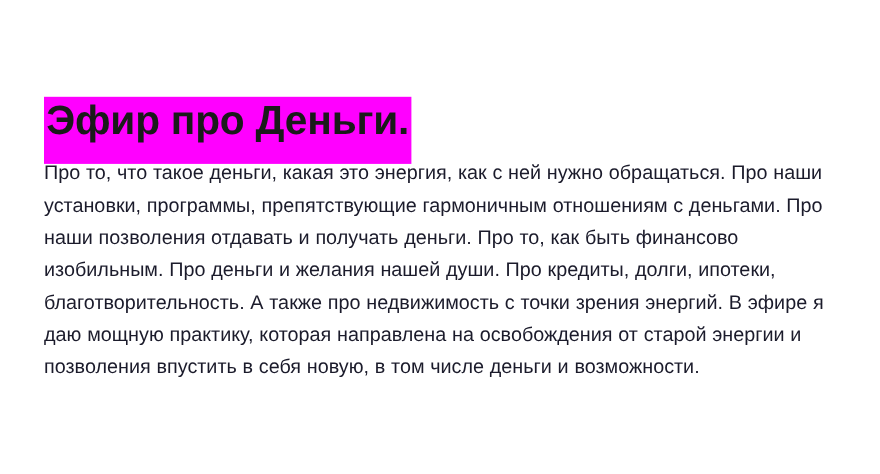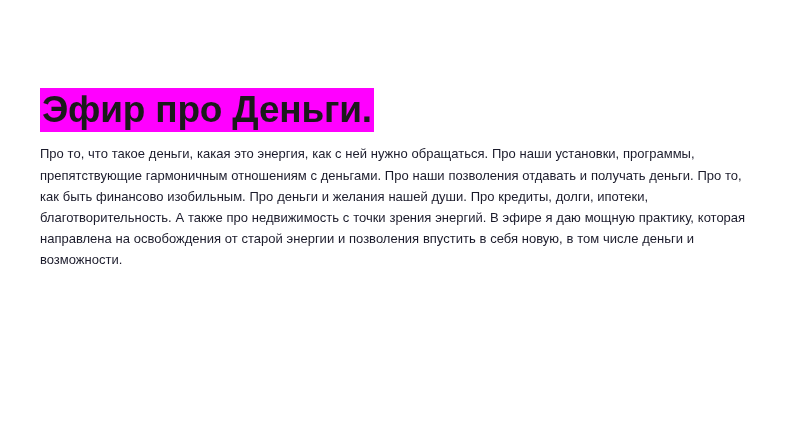--- a/index.html
+++ b/index.html
@@ -27,25 +27,25 @@
   .title {
     display: inline;
     font-size: 37px;
     font-weight: bold;
     color: #1a1a1a;
     background-color: #ff00ff;
     line-height: 1.28;
     letter-spacing: -0.2px;
     box-decoration-break: clone;
     -webkit-box-decoration-break: clone;
-    padding: 1px 2px 2px 2px;
+    padding: 1px 2px 19px 2px;
   }
   .body-text {
     margin: 0;
-    font-size: 13px;
+    font-size: 18px;
     line-height: 1.63;
     color: #1b1b2b;
     max-width: 723px;
     text-align: left;
     word-spacing: 0.2px;
   }
 </style>
 </head>
 <body>
 

